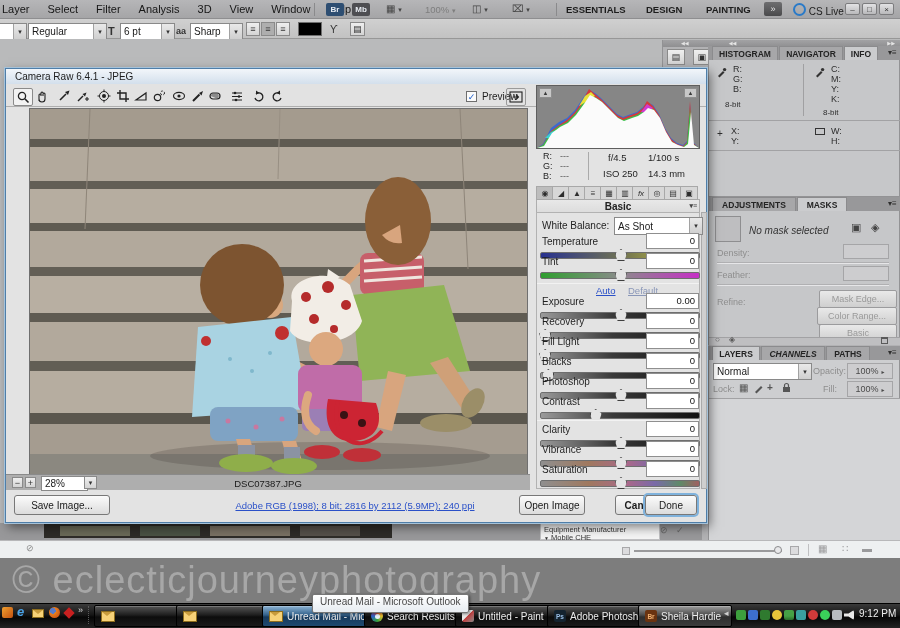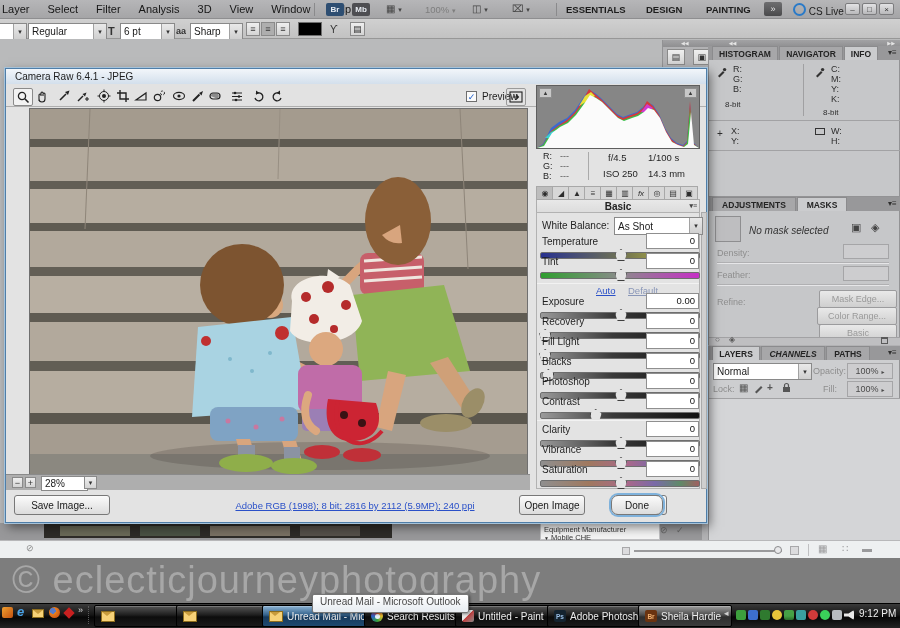--- a/index.html
+++ b/index.html
@@ -443,33 +443,34 @@
         <circle cx="314" cy="306" r="4" fill="#3a1214"></circle>
           <circle cx="332" cy="314" r="4" fill="#3a1214"></circle>
         <path d="M308,292 C298,330 330,348 352,322" stroke="#cc2433" stroke-width="4" fill="none"></path>
         <ellipse cx="292" cy="343" rx="18" ry="7" fill="#c03038"></ellipse>
         <ellipse cx="332" cy="346" rx="19" ry="7" fill="#c03038"></ellipse>
       </g>
     </svg>
   </div>
 
   <div class="abs" style="left:6px;top:474px;width:524px;height:16px;background:#aeaeae;border-top:1px solid #8a8a8a;z-index:6;">
+    <span class="abs" style="left:0;top:3px;width:100%;text-align:center;font-size:9.5px;color:#1a1a1a;">DSC07387.JPG</span>
     <div class="abs minibtn" style="left:6px;top:2px;width:11px;height:11px;">−</div>
     <div class="abs minibtn" style="left:19px;top:2px;width:11px;height:11px;">+</div>
     <div class="combo" style="left:35px;top:1px;width:42px;height:13px;background:#fff;">
         <span>28%</span>
       </div>
     <div class="abs minibtn" style="left:78px;top:1px;width:13px;height:13px;font-size:7px;">▾</div>
   </div>
 
   <div class="btn" style="left:14px;top:495px;width:94px;height:18px;">Save Image...</div>
   <span class="abs link" style="left:140px;top:500px;width:430px;text-align:center;z-index:7;">Adobe RGB (1998); 8 bit; 2816 by 2112 (5.9MP); 240 ppi</span>
   <div class="btn" style="left:519px;top:495px;width:64px;height:18px;">Open Image</div>
   <div class="btn" style="left:615px;top:495px;width:50px;height:18px;font-weight:bold;">Cancel</div>
-  <div class="btn focus" style="left:611px;top:495px;width:50px;height:18px;border-radius:7px;">Done</div>
+  <div class="btn focus" style="left:645px;top:495px;width:50px;height:18px;">Done</div>
 
   <div class="abs" style="left:536px;top:85px;width:164px;height:64px;background:#868686;border:1px solid #5e5e5e;z-index:6;">
     <svg width="162" height="62" viewBox="0 0 162 62">
       <path d="M0,62 L6,58 L14,42 L22,36 L30,32 L38,24 L46,12 L52,4 L58,7 L64,12 L72,20 L80,28 L86,31 L94,28 L100,26 L106,21 L110,16 L116,19 L122,28 L128,42 L134,52 L140,57 L146,59 L150,55 L153,18 L156,56 L162,62 Z" fill="#3a6ad0"></path>
       <path d="M0,62 L6,59 L14,45 L22,39 L30,34 L38,26 L46,14 L52,3 L58,8 L64,13 L72,21 L80,29 L86,32 L94,29 L100,27 L106,22 L110,15 L116,20 L122,29 L128,43 L134,53 L140,58 L146,60 L150,56 L153,15 L156,57 L162,62 Z" fill="#d43a3a"></path>
       <path d="M0,62 L6,59 L14,46 L22,40 L30,36 L38,28 L46,17 L52,8 L58,11 L64,15 L72,23 L80,31 L86,34 L94,31 L100,29 L106,25 L110,21 L116,23 L122,31 L128,45 L134,55 L140,59 L146,61 L150,57 L153,22 L156,58 L162,62 Z" fill="#3ac04a"></path>
       <path d="M42,20 L48,10 L54,6 L58,10 L52,14 Z" fill="#e8e23a"></path>
       <path d="M8,52 L14,46 L20,44 L16,52 Z" fill="#3ad0d0"></path>
       <path d="M104,26 L110,18 L116,22 L110,27 Z" fill="#d03ad0"></path>
       <path d="M0,62 L7,60 L15,47 L23,41 L31,37 L39,29 L47,18 L53,9 L59,12 L65,16 L73,24 L81,32 L87,35 L95,32 L101,30 L107,26 L111,22 L117,24 L123,32 L129,46 L135,56 L141,59 L147,61 L151,58 L154,26 L157,59 L162,62 Z" fill="#fbfbfb"></path>

